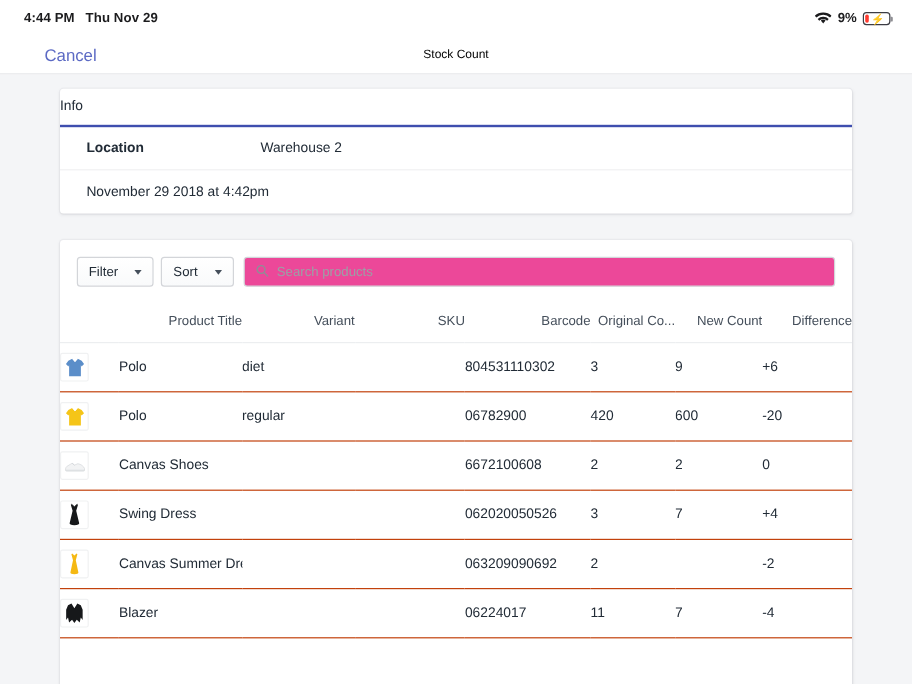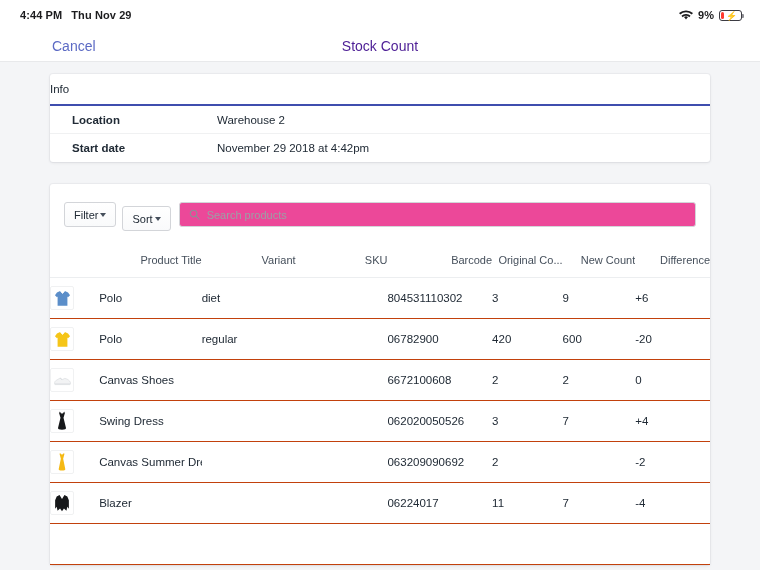--- a/index.html
+++ b/index.html
@@ -77,30 +77,30 @@
   .nav-bar {
     height: 32px;
     background: #ffffff;
     display: flex;
     align-items: center;
     position: relative;
     border-bottom: 1px solid #e8e9eb;
   }
   .nav-cancel {
     position: absolute;
-    left: 52px;
+    left: 37px;
     font-size: 14px;
     color: #5c6ac4;
     cursor: pointer;
   }
   .nav-title {
     width: 100%;
     text-align: center;
-    font-size: 14px;
-    color: #4c1d95;
+    font-size: 10px;
+    color: #000000;
     font-weight: normal;
   }
 
   
   .content {
     padding: 12px 50px 0 50px;
     height: 508px;
     overflow: hidden;
   }
 
@@ -121,21 +121,21 @@
     border-bottom: 2px solid #3f4eae;
   }
   .tab-label {
     font-size: 11.5px;
     color: #212b36;
   }
 
   .info-row {
     display: flex;
     align-items: center;
-    height: 28px;
+    height: 36px;
     padding: 0 22px;
     border-bottom: 1px solid #f0f1f2;
   }
   .info-row:last-child { border-bottom: none; }
   .info-key {
     width: 145px;
     font-size: 11.5px;
     font-weight: bold;
     color: #212b36;
   }
@@ -155,25 +155,25 @@
   }
   .tb-btn {
     height: 25px;
     padding: 0 9px;
     border: 1px solid #d3d5d9;
     background: linear-gradient(180deg,#ffffff,#f9fafb);
     font-size: 11px;
     color: #212b36;
     display: flex;
     align-items: center;
-    gap: 2px;
+    gap: 14px;
     cursor: pointer;
     border-radius: 3px;
   }
-  .tb-btn + .tb-btn { margin-left: 6px; margin-top: 8px; }
+  .tb-btn + .tb-btn { margin-left: 6px; }
   .caret {
     width: 0; height: 0;
     border-left: 3.5px solid transparent;
     border-right: 3.5px solid transparent;
     border-top: 4.5px solid #454f5b;
   }
   .search-wrap {
     flex: 1;
     margin-left: 8px;
     height: 25px;
@@ -295,21 +295,20 @@
 
   <div class="card info-card">
     <div class="tab-strip">
       <span class="tab-label">Info</span>
     </div>
     <div class="info-row">
       <span class="info-key">Location</span>
       <span class="info-val">Warehouse 2</span>
     </div>
     <div class="info-row">
-      <span class="info-key">Start date</span>
       <span class="info-val">November 29 2018 at 4:42pm</span>
     </div>
   </div>
 
   <div class="card list-card">
 
     <div class="toolbar">
       <div class="tb-btn">
         <span>Filter</span>
         <span class="caret"></span>

